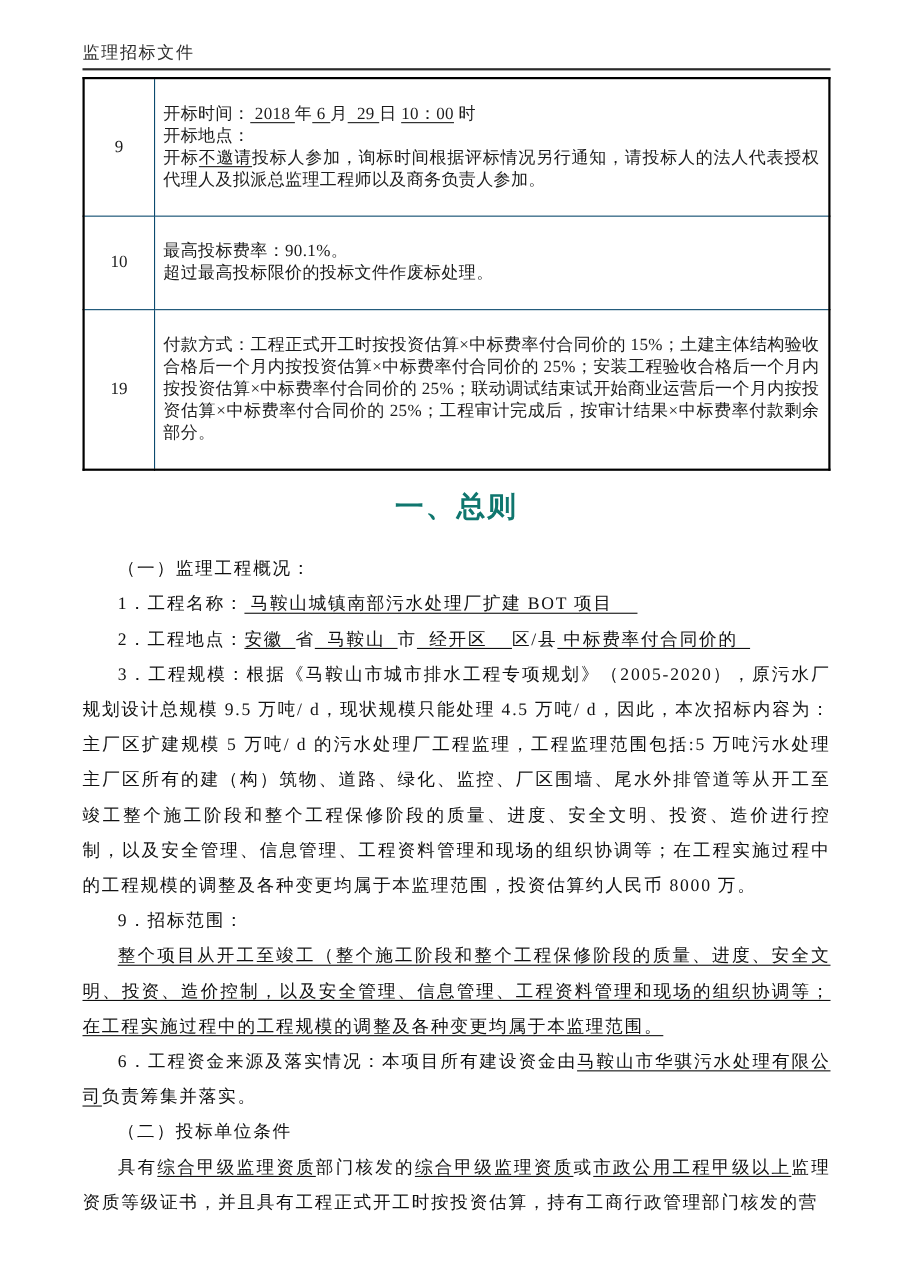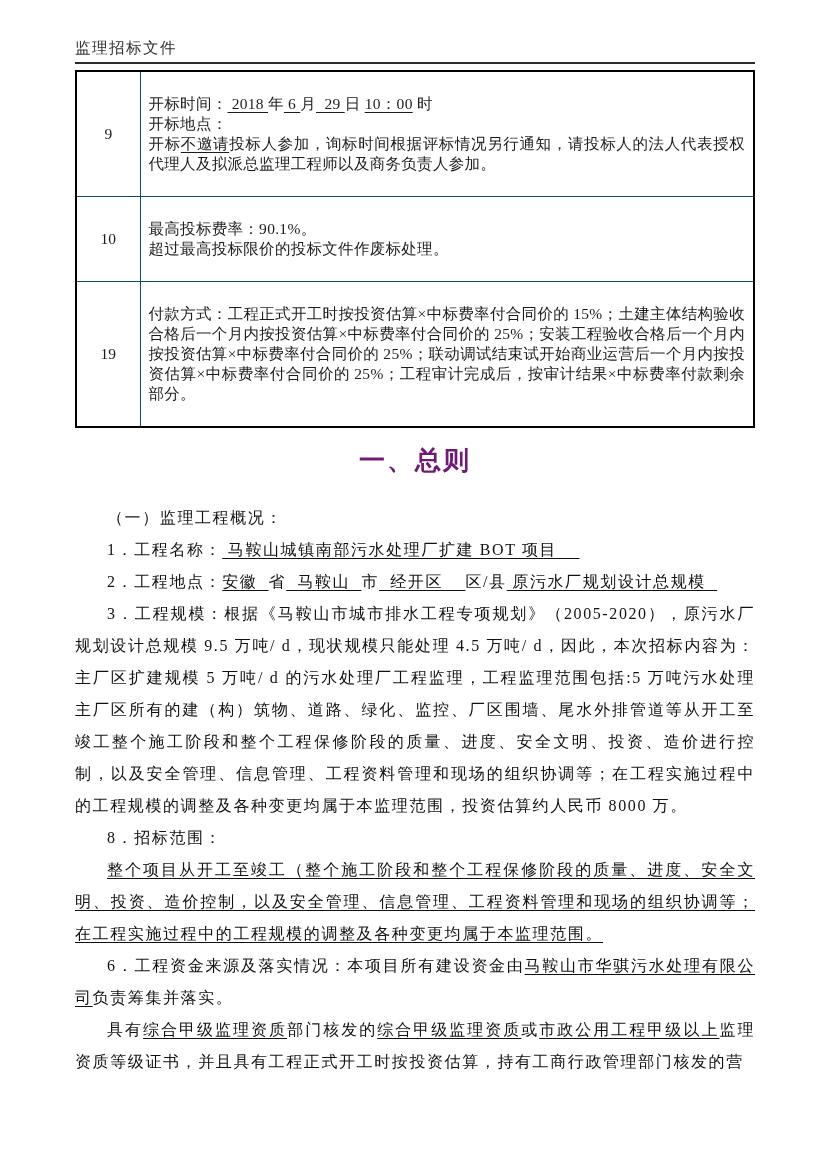--- a/index.html
+++ b/index.html
@@ -45,21 +45,21 @@
     text-align: justify;
     letter-spacing: 0.3px;
   }
   .section-title {
     text-align: center;
     font-weight: bold;
     font-size: 26px;
     line-height: 34px;
     margin: 16px 0 24px 0;
     letter-spacing: 2px;
-    color: #701a75;
+    color: #0f766e;
   }
   .doc-body p {
     font-size: 16px;
     line-height: 32px;
     letter-spacing: 1.6px;
     text-align: justify;
     color: #111;
   }
   .doc-body p.indent { text-indent: 2em; }
   .seg { white-space: pre-wrap; }
@@ -99,21 +99,22 @@
           </td>
         </tr>
       </tbody>
   </table>
 
   <h1 class="section-title">一、总则</h1>
 
   <section class="doc-body" id="doc-body">
       <p class="indent"><span class="seg">（一）监理工程概况：</span></p>
       <p class="indent"><span class="seg">1．工程名称：</span><span class="seg u"> 马鞍山城镇南部污水处理厂扩建 BOT 项目    </span></p>
-      <p class="indent"><span class="seg">2．工程地点：</span><span class="seg u">安徽  </span><span class="seg">省</span><span class="seg u">  马鞍山  </span><span class="seg">市</span><span class="seg u">  经开区    </span><span class="seg">区/县</span><span class="seg u"> 原污水厂规划设计总规模  </span></p>
+      <p class="indent"><span class="seg">2．工程地点：</span><span class="seg u">安徽  </span><span class="seg">省</span><span class="seg u">  马鞍山  </span><span class="seg">市</span><span class="seg u">  经开区    </span><span class="seg">区/县</span><span class="seg u"> 中标费率付合同价的  </span></p>
       <p class="indent"><span class="seg">3．工程规模：根据《马鞍山市城市排水工程专项规划》（2005-2020），原污水厂规划设计总规模 9.5 万吨/ d，现状规模只能处理 4.5 万吨/ d，因此，</span><span class="seg b">本次招标内容为：主厂区扩建规模 5 万吨/ d 的污水处理厂工程监理，工程监理范围包括:5 万吨污水处理主厂区所有的建（构）筑物、道路、绿化、监控、厂区围墙、尾水外排管道等从开工至竣工整个施工阶段和整个工程保修阶段的质量、进度、安全文明、投资、造价进行控制，以及安全管理、信息管理、工程资料管理和现场的组织协调等；在工程实施过程中的工程规模的调整及各种变更均属于本监理范围，投资估算约人民币 8000 万。</span></p>
-      <p class="indent"><span class="seg">8．招标范围：</span></p>
+      <p class="indent"><span class="seg">9．招标范围：</span></p>
       <p class="indent"><span class="seg u">整个项目从开工至竣工（整个施工阶段和整个工程保修阶段的质量、进度、安全文明、投资、造价控制，以及安全管理、信息管理、工程资料管理和现场的组织协调等；在工程实施过程中的工程规模的调整及各种变更均属于本监理范围。</span></p>
       <p class="indent"><span class="seg">6．工程资金来源及落实情况：本项目所有建设资金由</span><span class="seg u">马鞍山市华骐污水处理有限公司</span><span class="seg">负责筹集并落实。</span></p>
+      <p class="indent"><span class="seg">（二）投标单位条件</span></p>
       <p class="indent"><span class="seg">具有</span><span class="seg b u">综合甲级监理资质</span><span class="seg">部门核发的</span><span class="seg b u">综合甲级监理资质</span><span class="seg b">或</span><span class="seg b u">市政公用工程甲级以上</span><span class="seg">监理资质等级证书，并且具有</span><span class="seg b">工程正式开工时按投资估算</span><span class="seg">，持有工商行政管理部门核发的营</span></p>
     </section>
 
 </div>
 
 </body></html>

